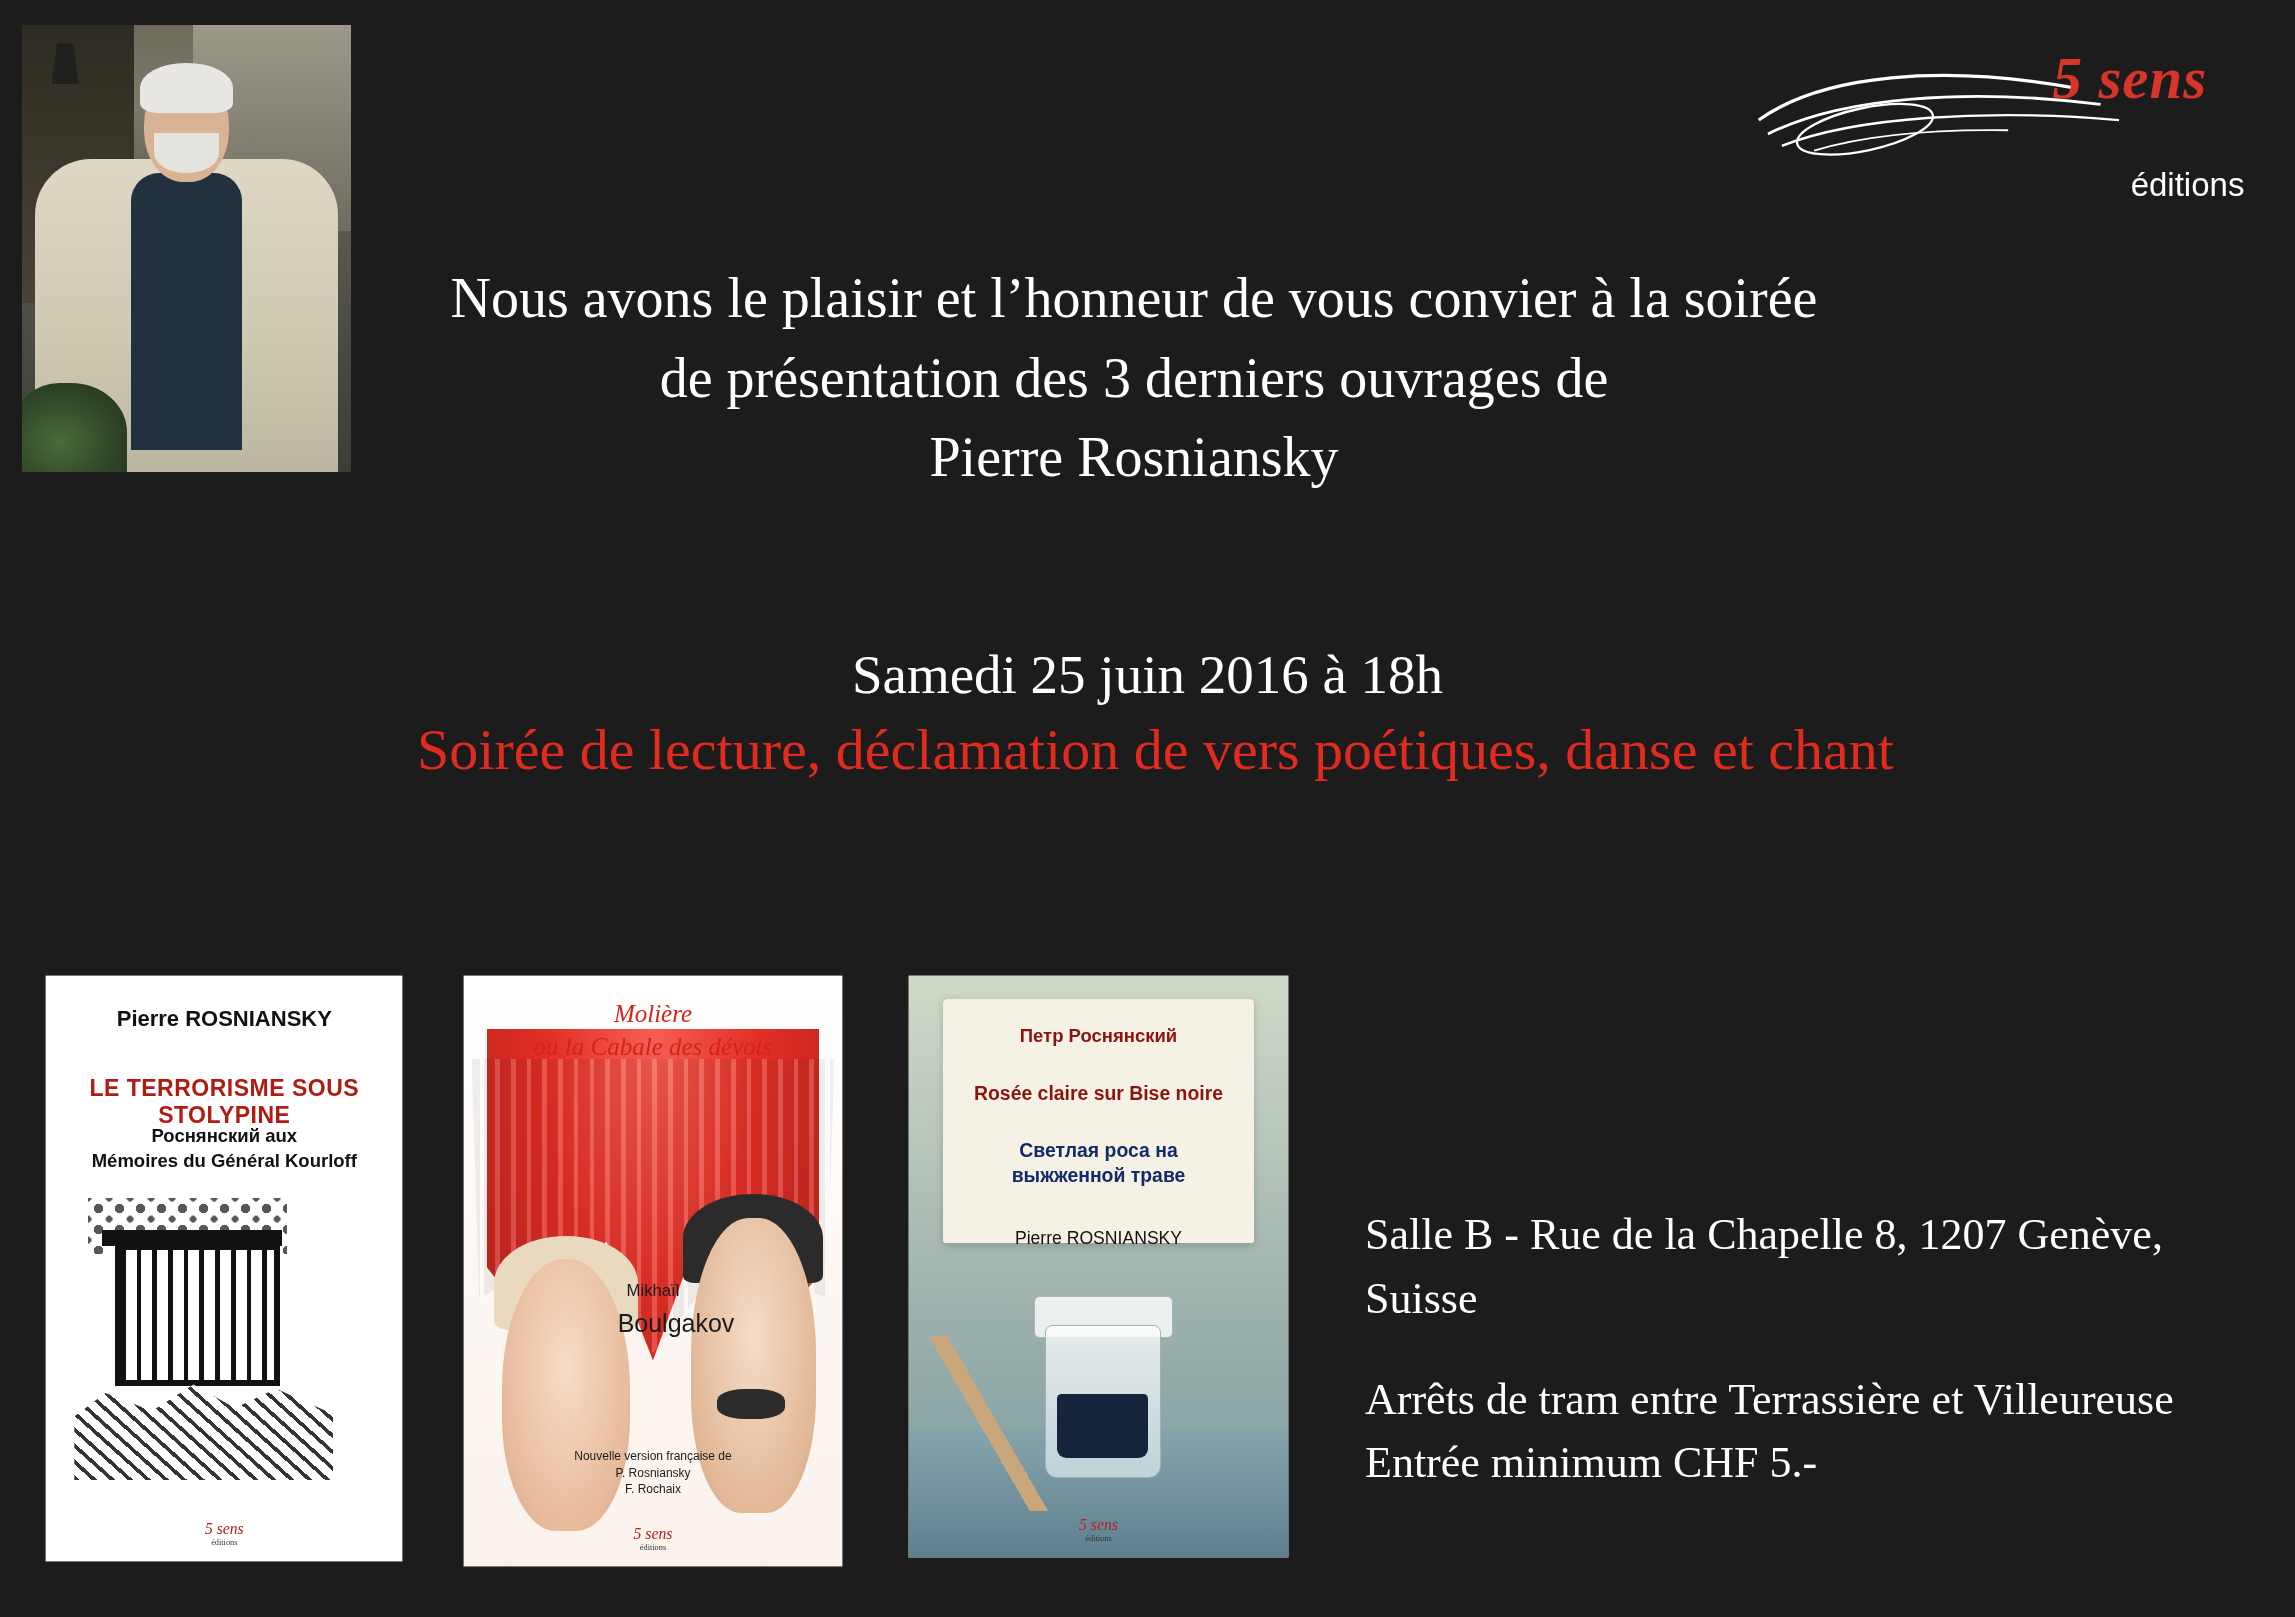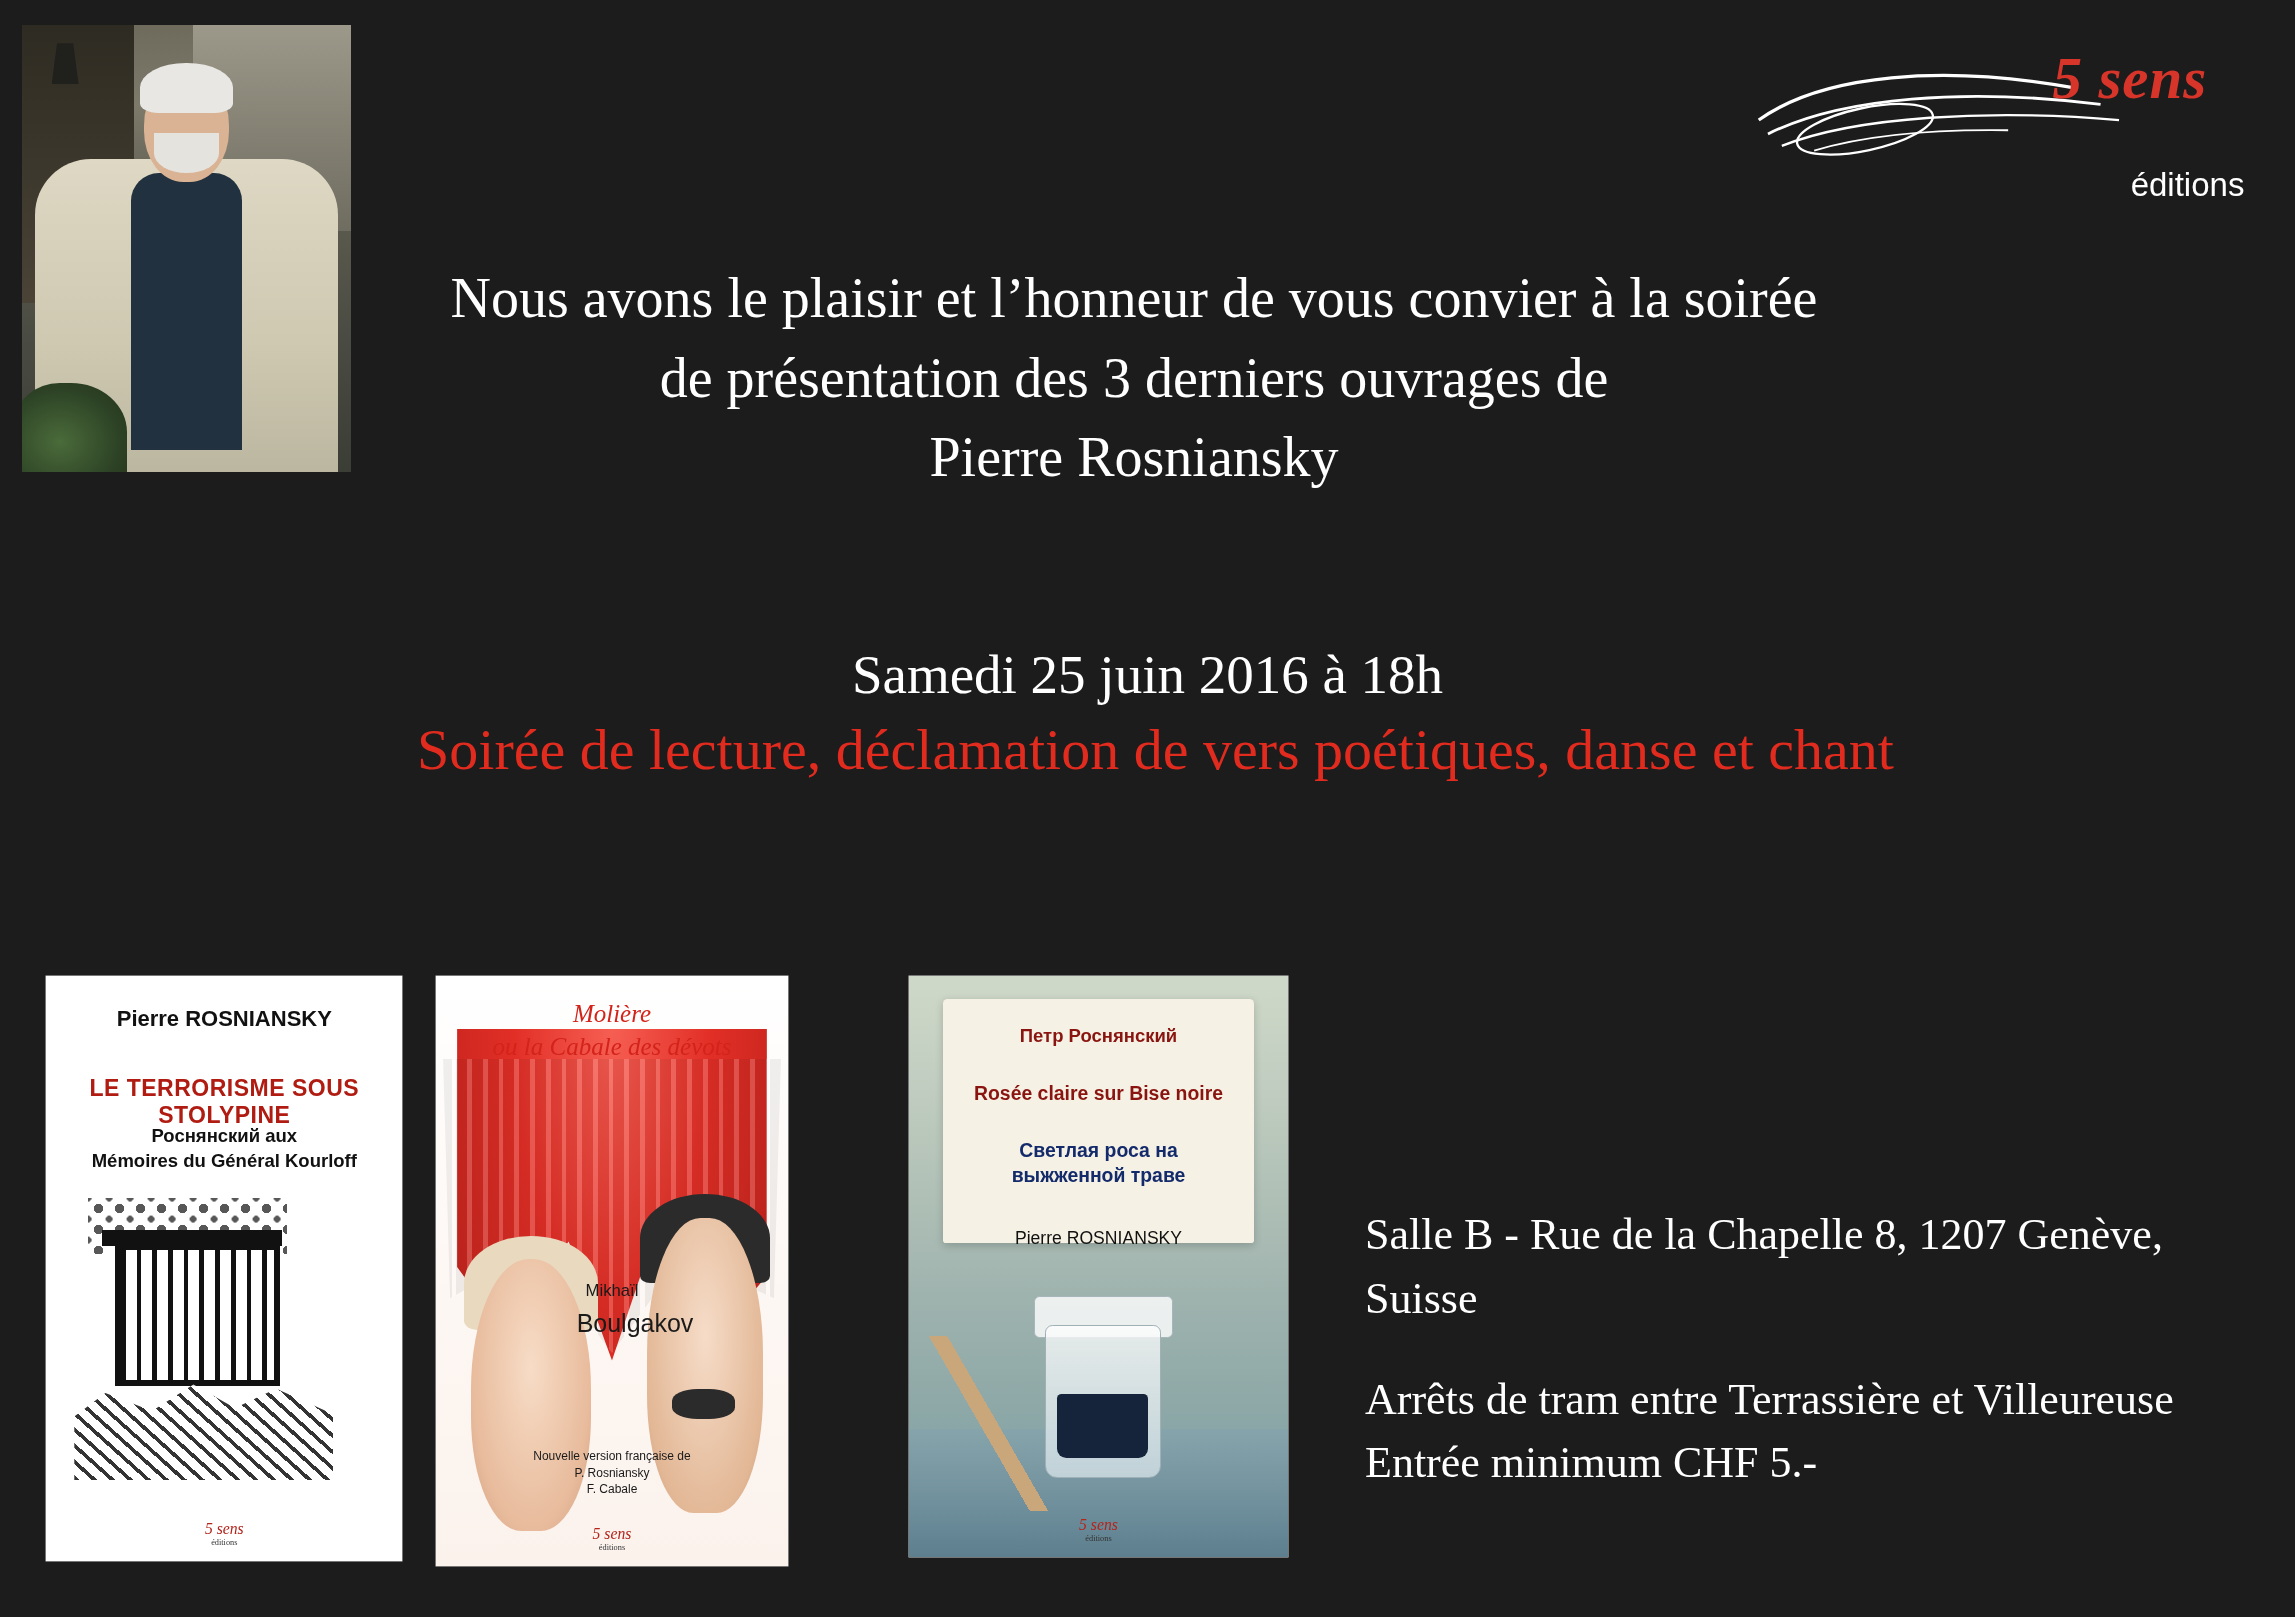--- a/index.html
+++ b/index.html
@@ -185,21 +185,21 @@
   .book {
     position: absolute;
     top: 0;
     background: #ffffff;
     box-shadow: 0 0 0 0.5px #cfcfcf;
     overflow: hidden;
     color: #111;
     font-family: "Liberation Sans", sans-serif;
   }
   .book-1 { left: 9.3px;   width: 356px; height: 585px; }
-  .book-2 { left: 399px;  width: 352px; height: 590px; }
+  .book-2 { left: 427px;  width: 352px; height: 590px; padding-left: 26px; }
   .book-3 { left: 872px; width: 379px; height: 581px; }
 
   .b1-author {
     position: absolute; top: 30px; left: 0; width: 100%;
     text-align: center; font-size: 22px; font-weight: bold; color: #111;
   }
   .b1-title {
     position: absolute; top: 99px; left: 0; width: 100%;
     text-align: center; font-size: 23px; font-weight: bold; color: #b01b12;
     letter-spacing: 0.5px;
@@ -445,21 +445,21 @@
     <div class="b2-mous"></div>
     <div class="b2-title">
       <span>Molière</span><br>
       <span>ou la Cabale des dévots</span>
     </div>
     <div class="b2-author">Mikhaïl</div>
     <div class="b2-author-big">Boulgakov</div>
     <div class="b2-note">
       <span>Nouvelle version française de</span><br>
       <span>P. Rosniansky</span><br>
-      <span>F. Cabale</span>
+      <span>F. Rochaix</span>
     </div>
     <div class="book-logo">
       <span>5 sens</span>
       <small>éditions</small>
     </div>
   </div>
 
   <div class="book book-3">
     <div class="b3-bg"></div>
     <div class="b3-water"></div>

